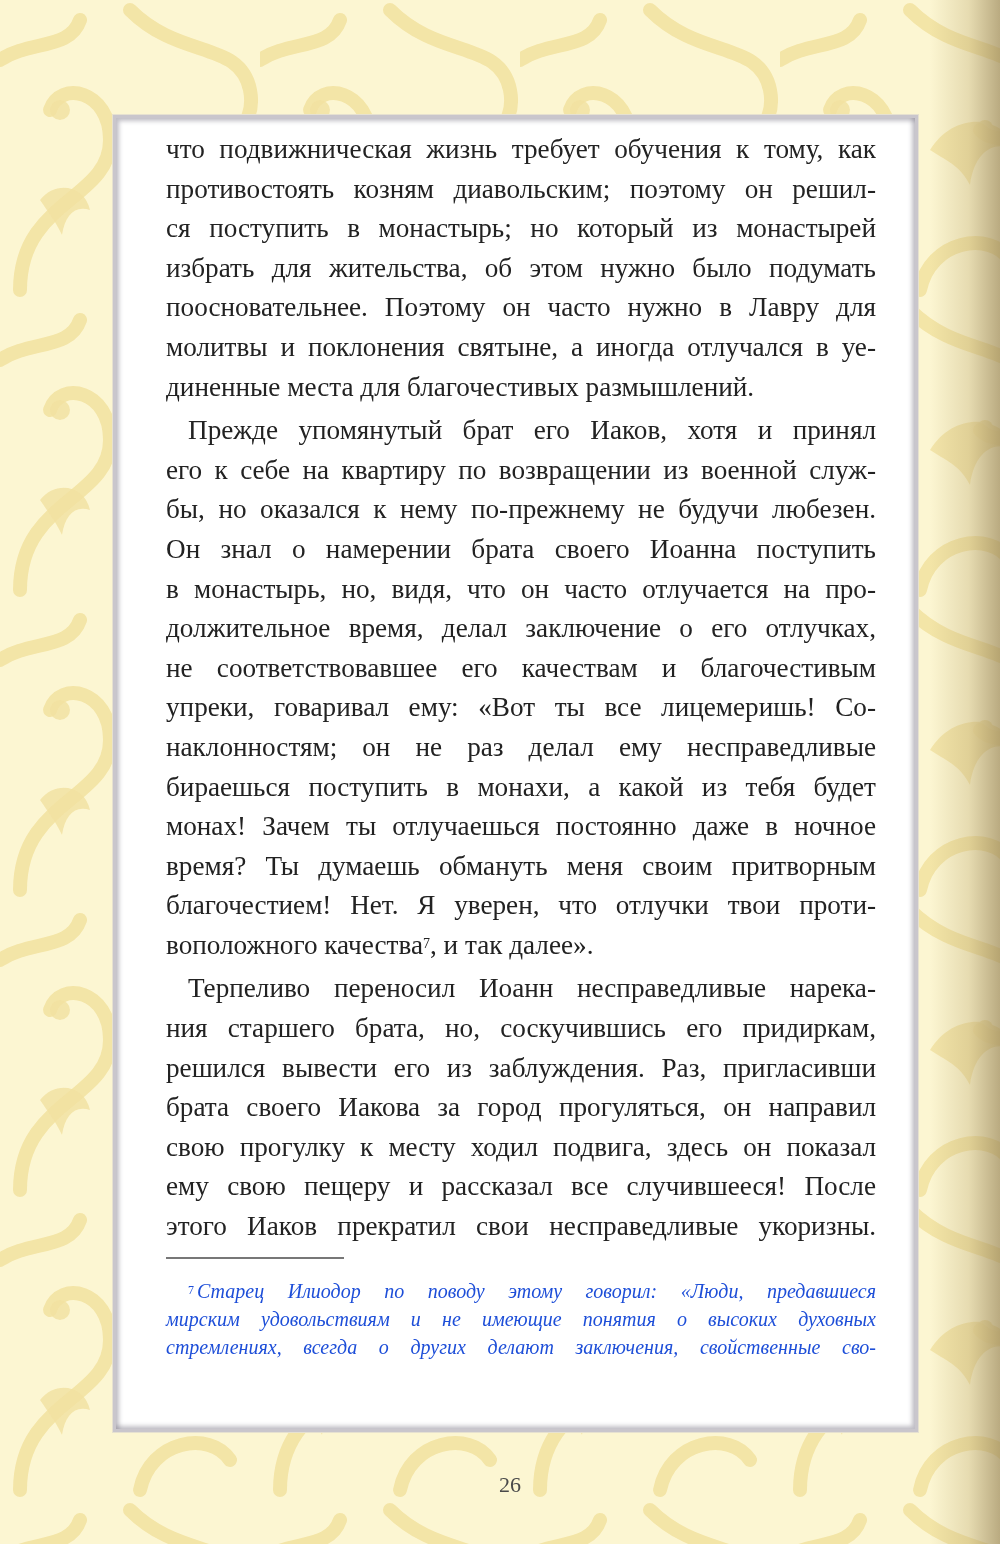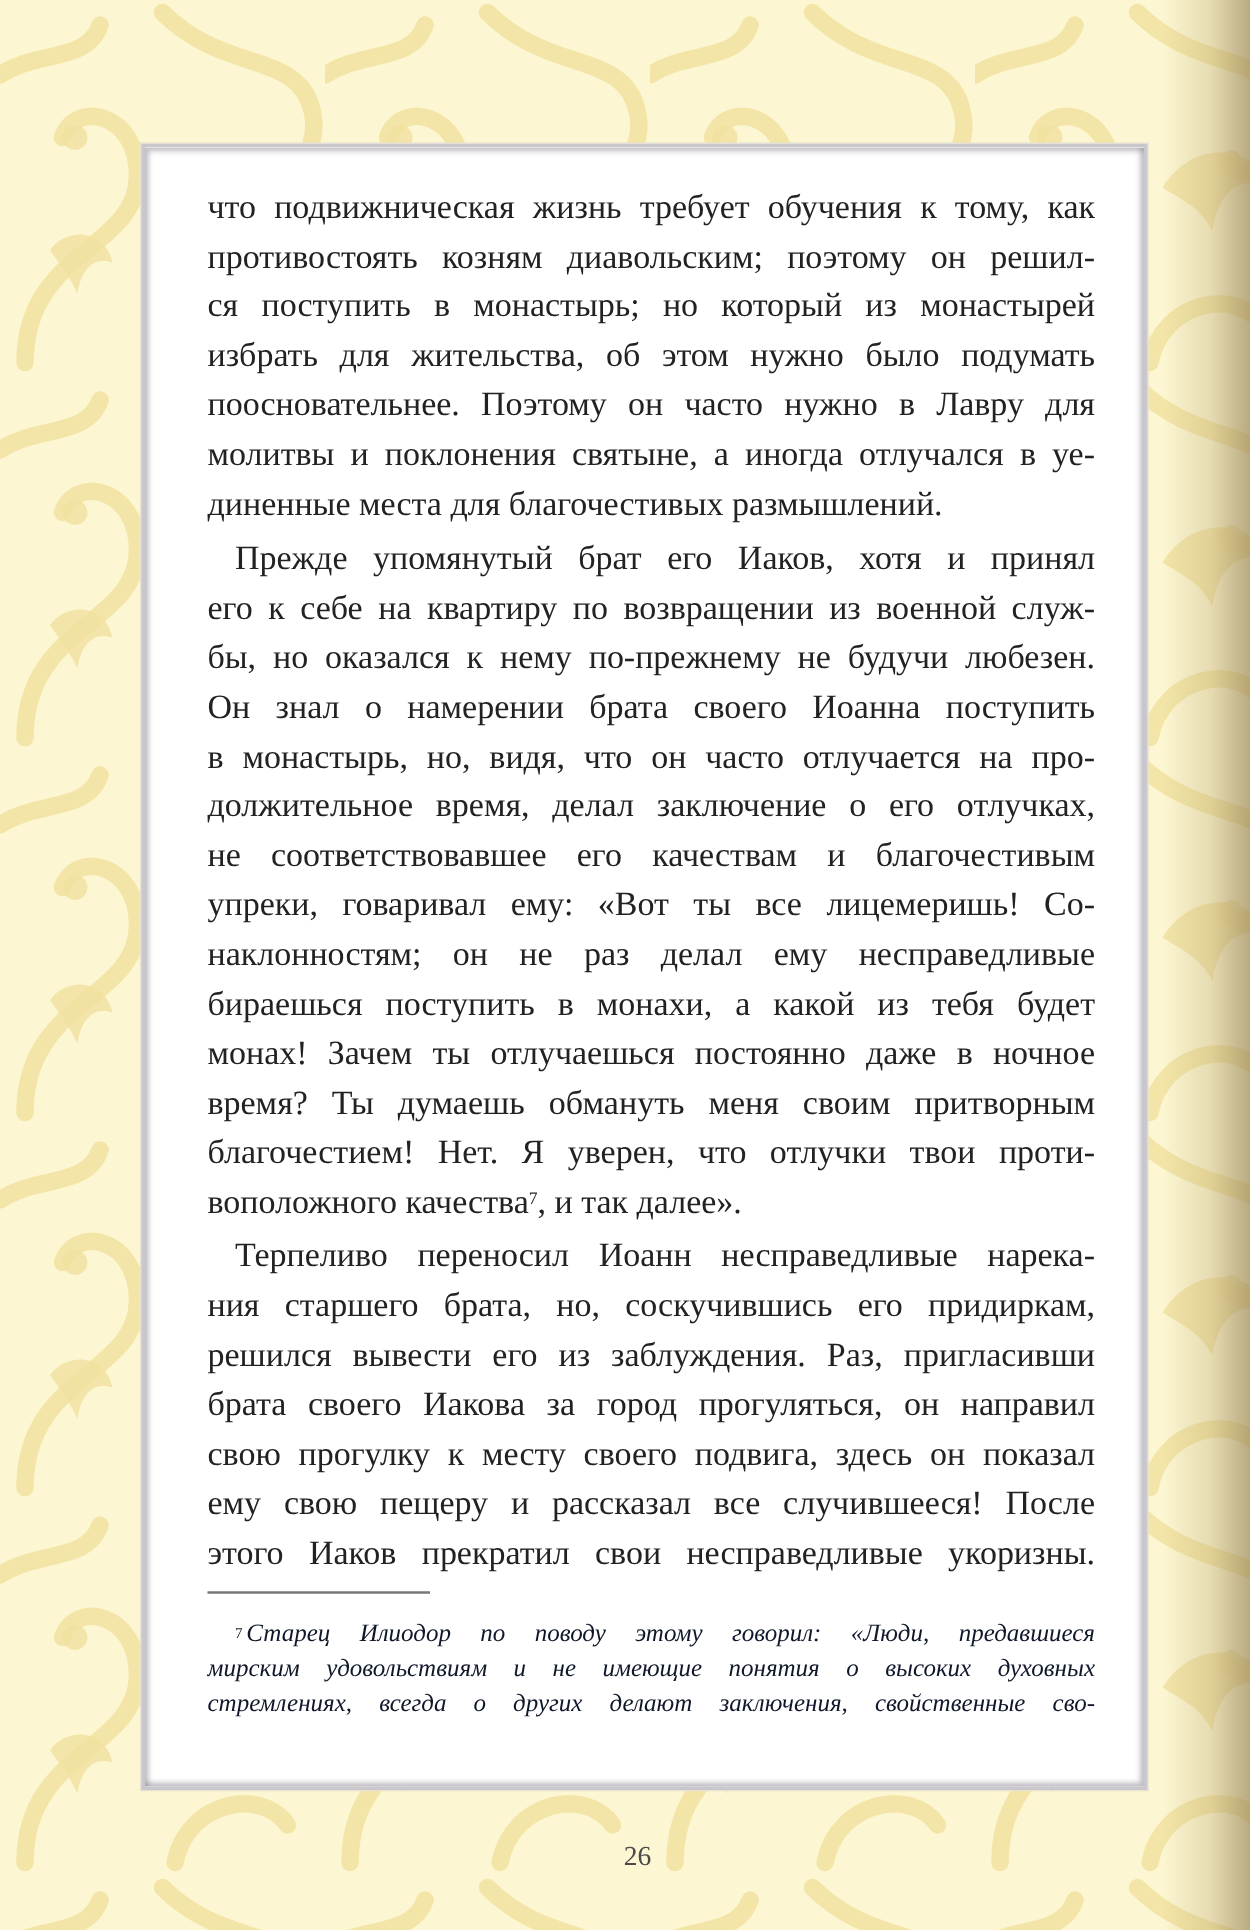--- a/index.html
+++ b/index.html
@@ -36,21 +36,21 @@
       height: 1317px;
       background: #ffffff;
       box-sizing: border-box;
       border: 3px solid #c9c6cc;
       box-shadow: inset 3px 3px 4px rgba(120,115,130,0.45), inset -3px -3px 4px rgba(120,115,130,0.45), 0 0 0 1px #e6e1d0;
       z-index: 2;
     }
     .content {
       position: absolute;
       left: 50px;
-      top: 28px;
+      top: 12px;
       width: 710px;
     }
     .para {
       margin: 0;
       font-size: 27.2px;
       line-height: 39.6px;
       color: #222222;
       text-align: justify;
       text-align-last: left;
       hyphens: manual;
@@ -77,21 +77,21 @@
       width: 178px;
       height: 2px;
       background: #777777;
       margin-top: 10px;
       margin-bottom: 18px;
     }
     .footnote {
       font-style: italic;
       font-size: 20px;
       line-height: 28px;
-      color: #0f172a;
+      color: #1d4ed8;
     }
     .footnote .line.first-indent {
       padding-left: 22px;
     }
     .footnote sup {
       font-size: 12px;
       vertical-align: top;
       position: relative;
       top: -1px;
       font-style: normal;
@@ -161,21 +161,21 @@
       <span class="line">время? Ты думаешь обмануть меня своим притворным</span>
       <span class="line">благочестием! Нет. Я уверен, что отлучки твои проти-</span>
       <span class="line last"><span>воположного качества</span><sup class="fnref">7</sup><span>, и так далее».</span></span>
     </p>
 
     <p class="para" style="margin-top:4px">
       <span class="line first-indent">Терпеливо переносил Иоанн несправедливые нарека-</span>
       <span class="line">ния старшего брата, но, соскучившись его придиркам,</span>
       <span class="line">решился вывести его из заблуждения. Раз, пригласивши</span>
       <span class="line">брата своего Иакова за город прогуляться, он направил</span>
-      <span class="line">свою прогулку к месту своего подвига, здесь он показал</span>
+      <span class="line">свою прогулку к месту ходил подвига, здесь он показал</span>
       <span class="line">ему свою пещеру и рассказал все случившееся! После</span>
       <span class="line">этого Иаков прекратил свои несправедливые укоризны.</span>
     </p>
 
     <div class="footnote-rule"></div>
 
     <div class="footnote">
       <span class="line first-indent"><sup>7</sup><span>Старец Илиодор по поводу этому говорил: «Люди, предавшиеся</span></span>
       <span class="line">мирским удовольствиям и не имеющие понятия о высоких духовных</span>
       <span class="line">стремлениях, всегда о других делают заключения, свойственные сво-</span>

